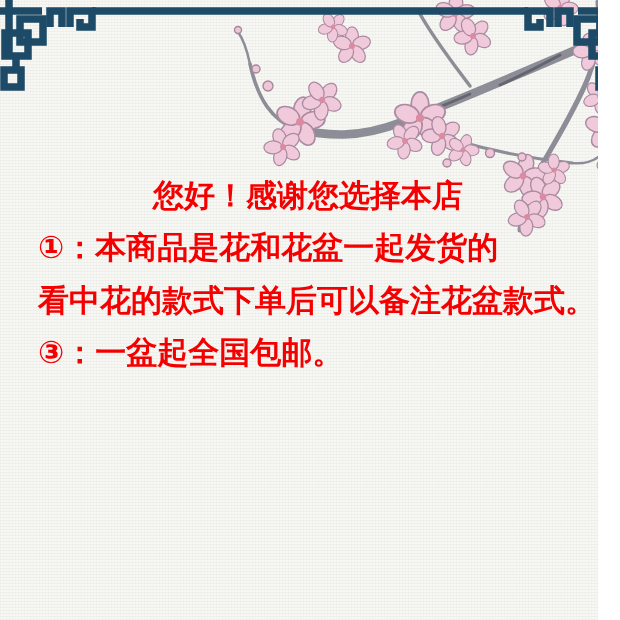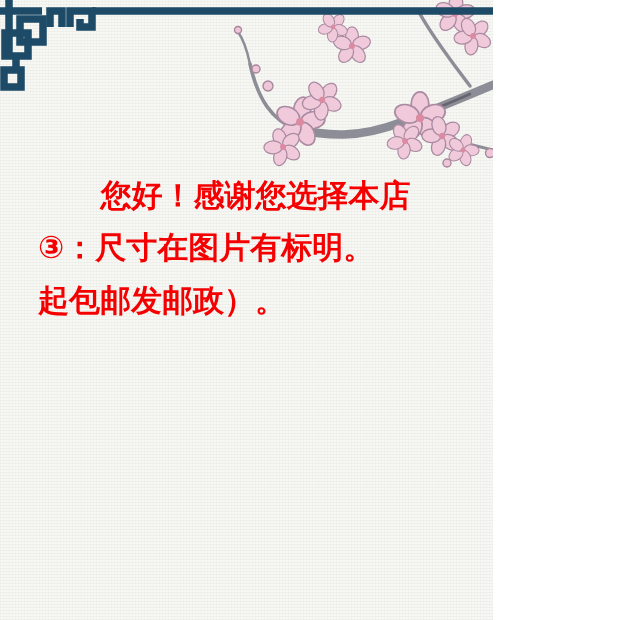--- a/index.html
+++ b/index.html
@@ -1,19 +1,19 @@
 <!DOCTYPE html>
 <html><head>
 <meta charset="utf-8">
 <style>
   html,body{margin:0;padding:0;}
   body{width:620px;height:620px;overflow:hidden;font-family:"Liberation Sans","DejaVu Sans",sans-serif;}
 
   .card{
-    position:relative;width:493px;height:620px;overflow:hidden;
+    position:relative;width:598px;height:620px;overflow:hidden;
     background:
       repeating-linear-gradient(0deg, rgba(110,110,100,.055) 0 1px, rgba(255,255,255,0) 1px 3px),
       repeating-linear-gradient(90deg, rgba(110,110,100,.03) 0 1px, rgba(255,255,255,0) 1px 3px),
       #f7f7f4;
   }
 
   svg.art{position:absolute;left:0;top:0;z-index:1;}
   svg.frame{position:absolute;left:0;top:0;z-index:2;}
 
   .frame *{stroke:#1d4a66;stroke-width:7.5;fill:none;stroke-linecap:butt;stroke-linejoin:miter;}
@@ -114,18 +114,19 @@
       <rect x="20" y="19" width="23" height="23"></rect>
       <rect x="5" y="33" width="23" height="23"></rect>
       <path d="M 16 56 V 70"></path>
       <rect x="4" y="70" width="17" height="17"></rect>
     </g>
   </svg>
 
   <div class="text-block">
     <div class="title">您好！感谢您选择本店</div>
     <div>
-        <div class="notice-line">③：尺寸在图片有标明。</div>
-        <div class="notice-line">起包邮发邮政）。</div>
+        <div class="notice-line">①：本商品是花和花盆一起发货的</div>
+        <div class="notice-line">看中花的款式下单后可以备注花盆款式。</div>
+        <div class="notice-line">③：一盆起全国包邮。</div>
       </div>
   </div>
 
 </div>
 
 </body></html>

